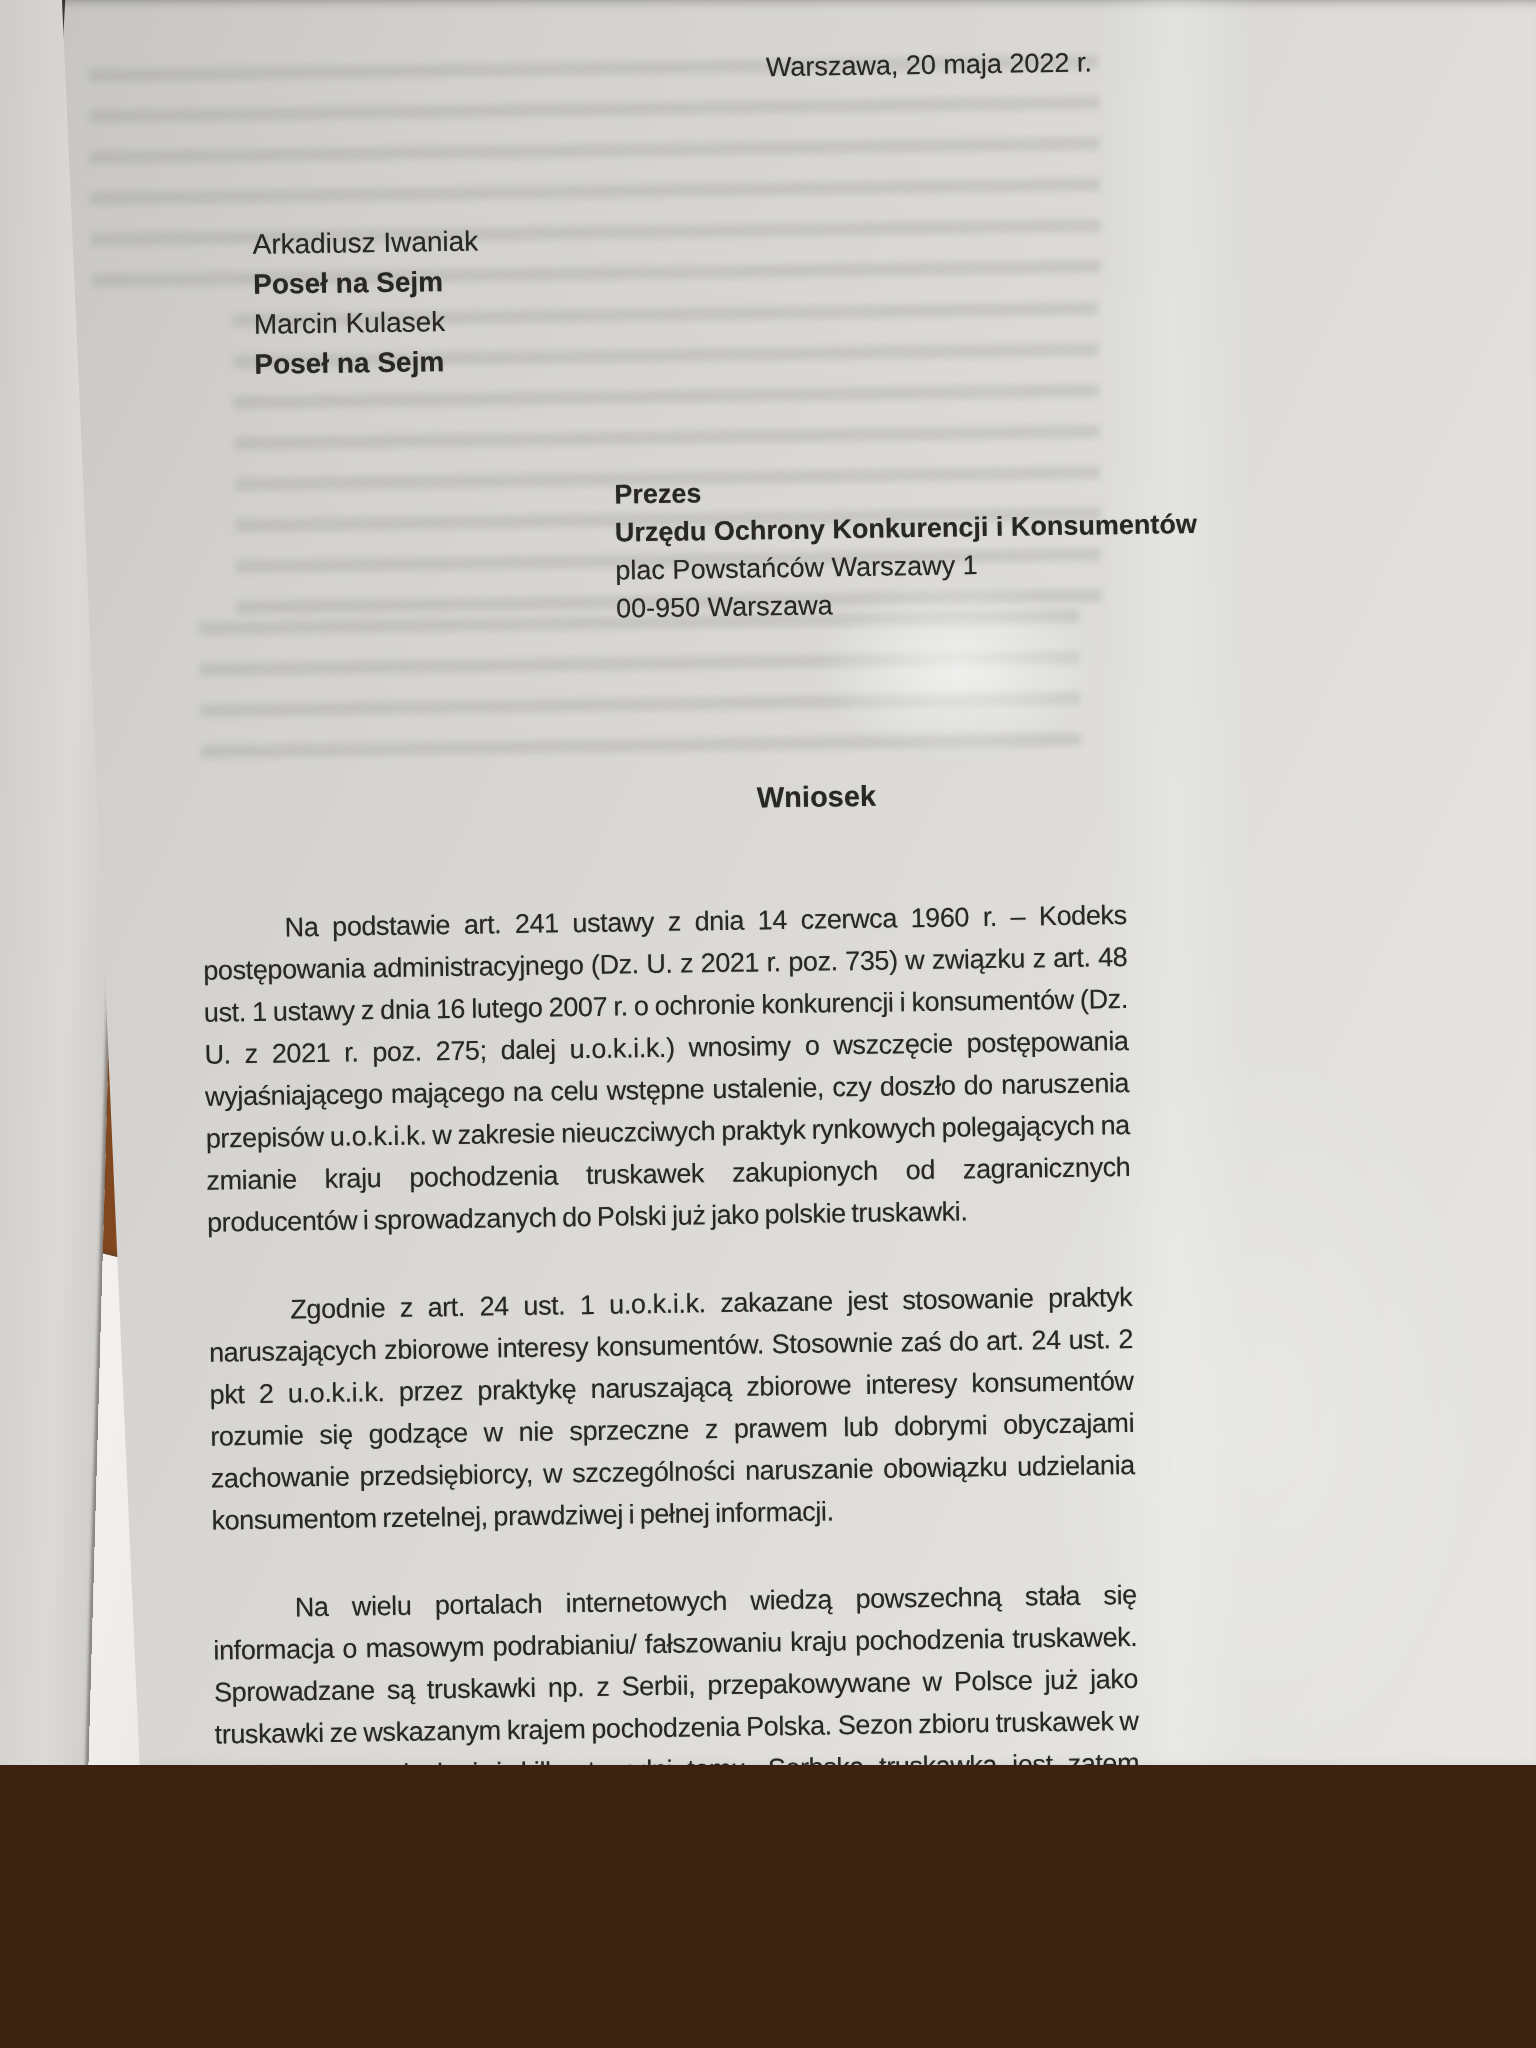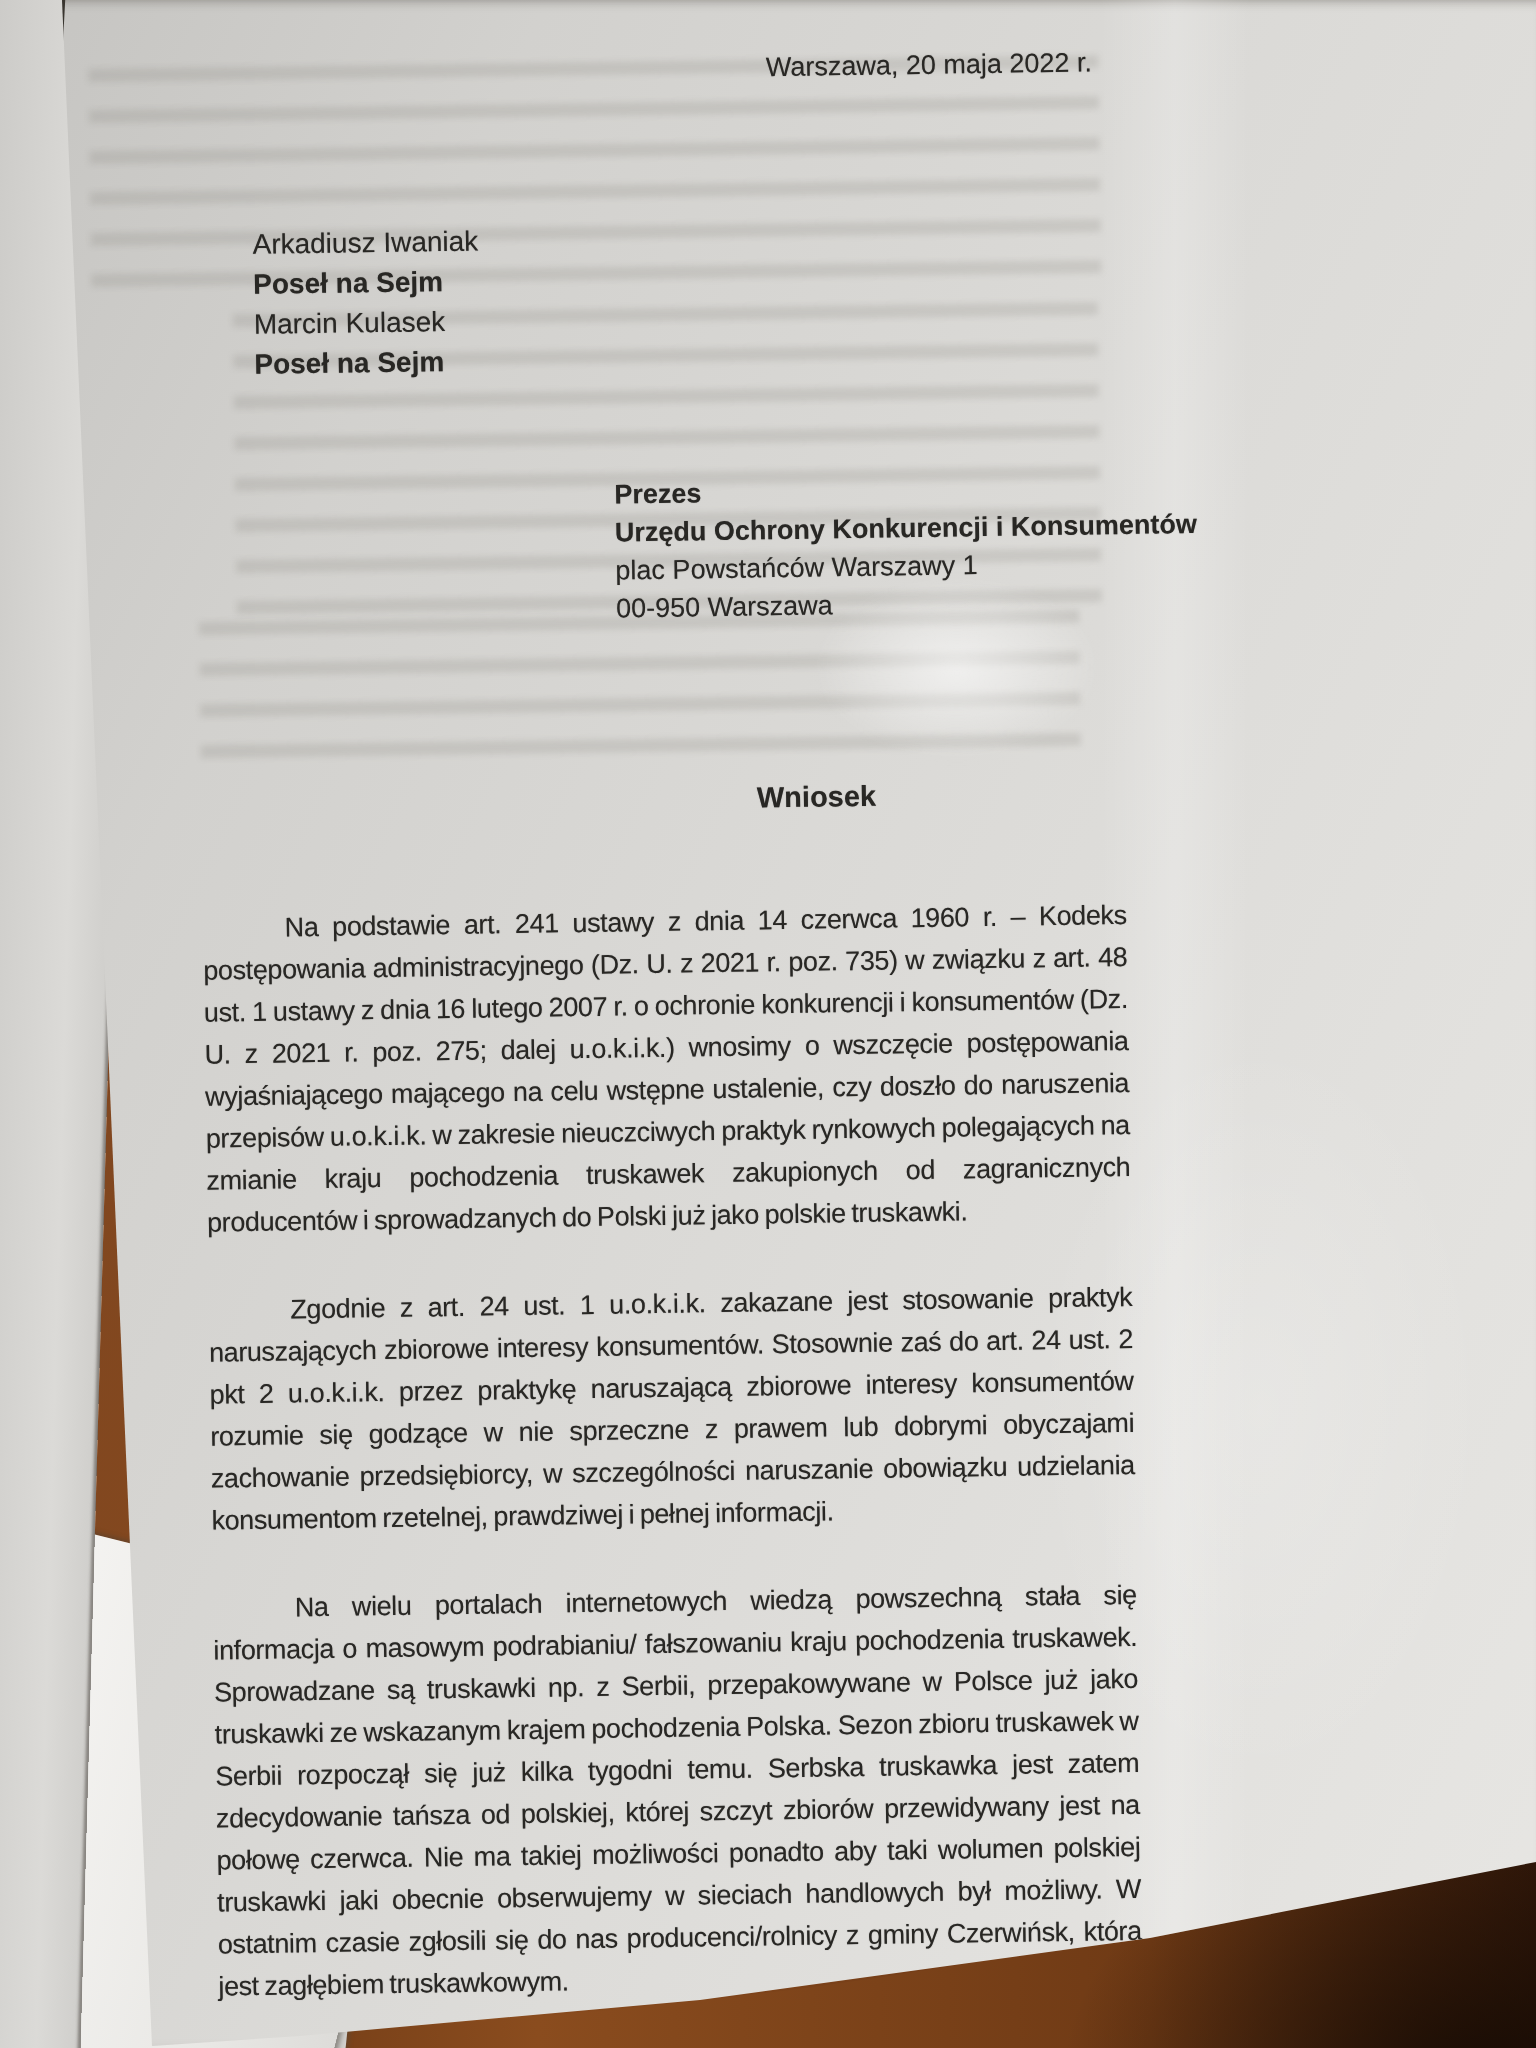--- a/index.html
+++ b/index.html
@@ -1,17 +1,17 @@
 <!DOCTYPE html>
 <html><head>
 <meta charset="utf-8">
 <style>
   html,body{margin:0;padding:0;background:#3a2110;}
   .photo{
-    position:relative;width:1536px;height:2048px;overflow:hidden;
+    position:relative;width:1536px;height:1765px;overflow:hidden;
     background:linear-gradient(100deg,#7c4420 0%,#8a4c1e 45%,#6a3614 78%,#401f0b 100%);
     font-family:"Liberation Sans",sans-serif;
   }
   
   .wood-svg{position:absolute;left:0;bottom:0;width:1536px;height:340px;z-index:1;}
   .wood-dark{position:absolute;right:-70px;bottom:-70px;width:560px;height:330px;z-index:1;
     background:radial-gradient(ellipse at 78% 88%,rgba(18,9,3,.85),transparent 68%);}
   
   .sheet{position:absolute;z-index:2;}
   .sheet-left{left:-10px;top:-12px;width:148px;height:2075px;transform:rotate(1.6deg);transform-origin:top left;

